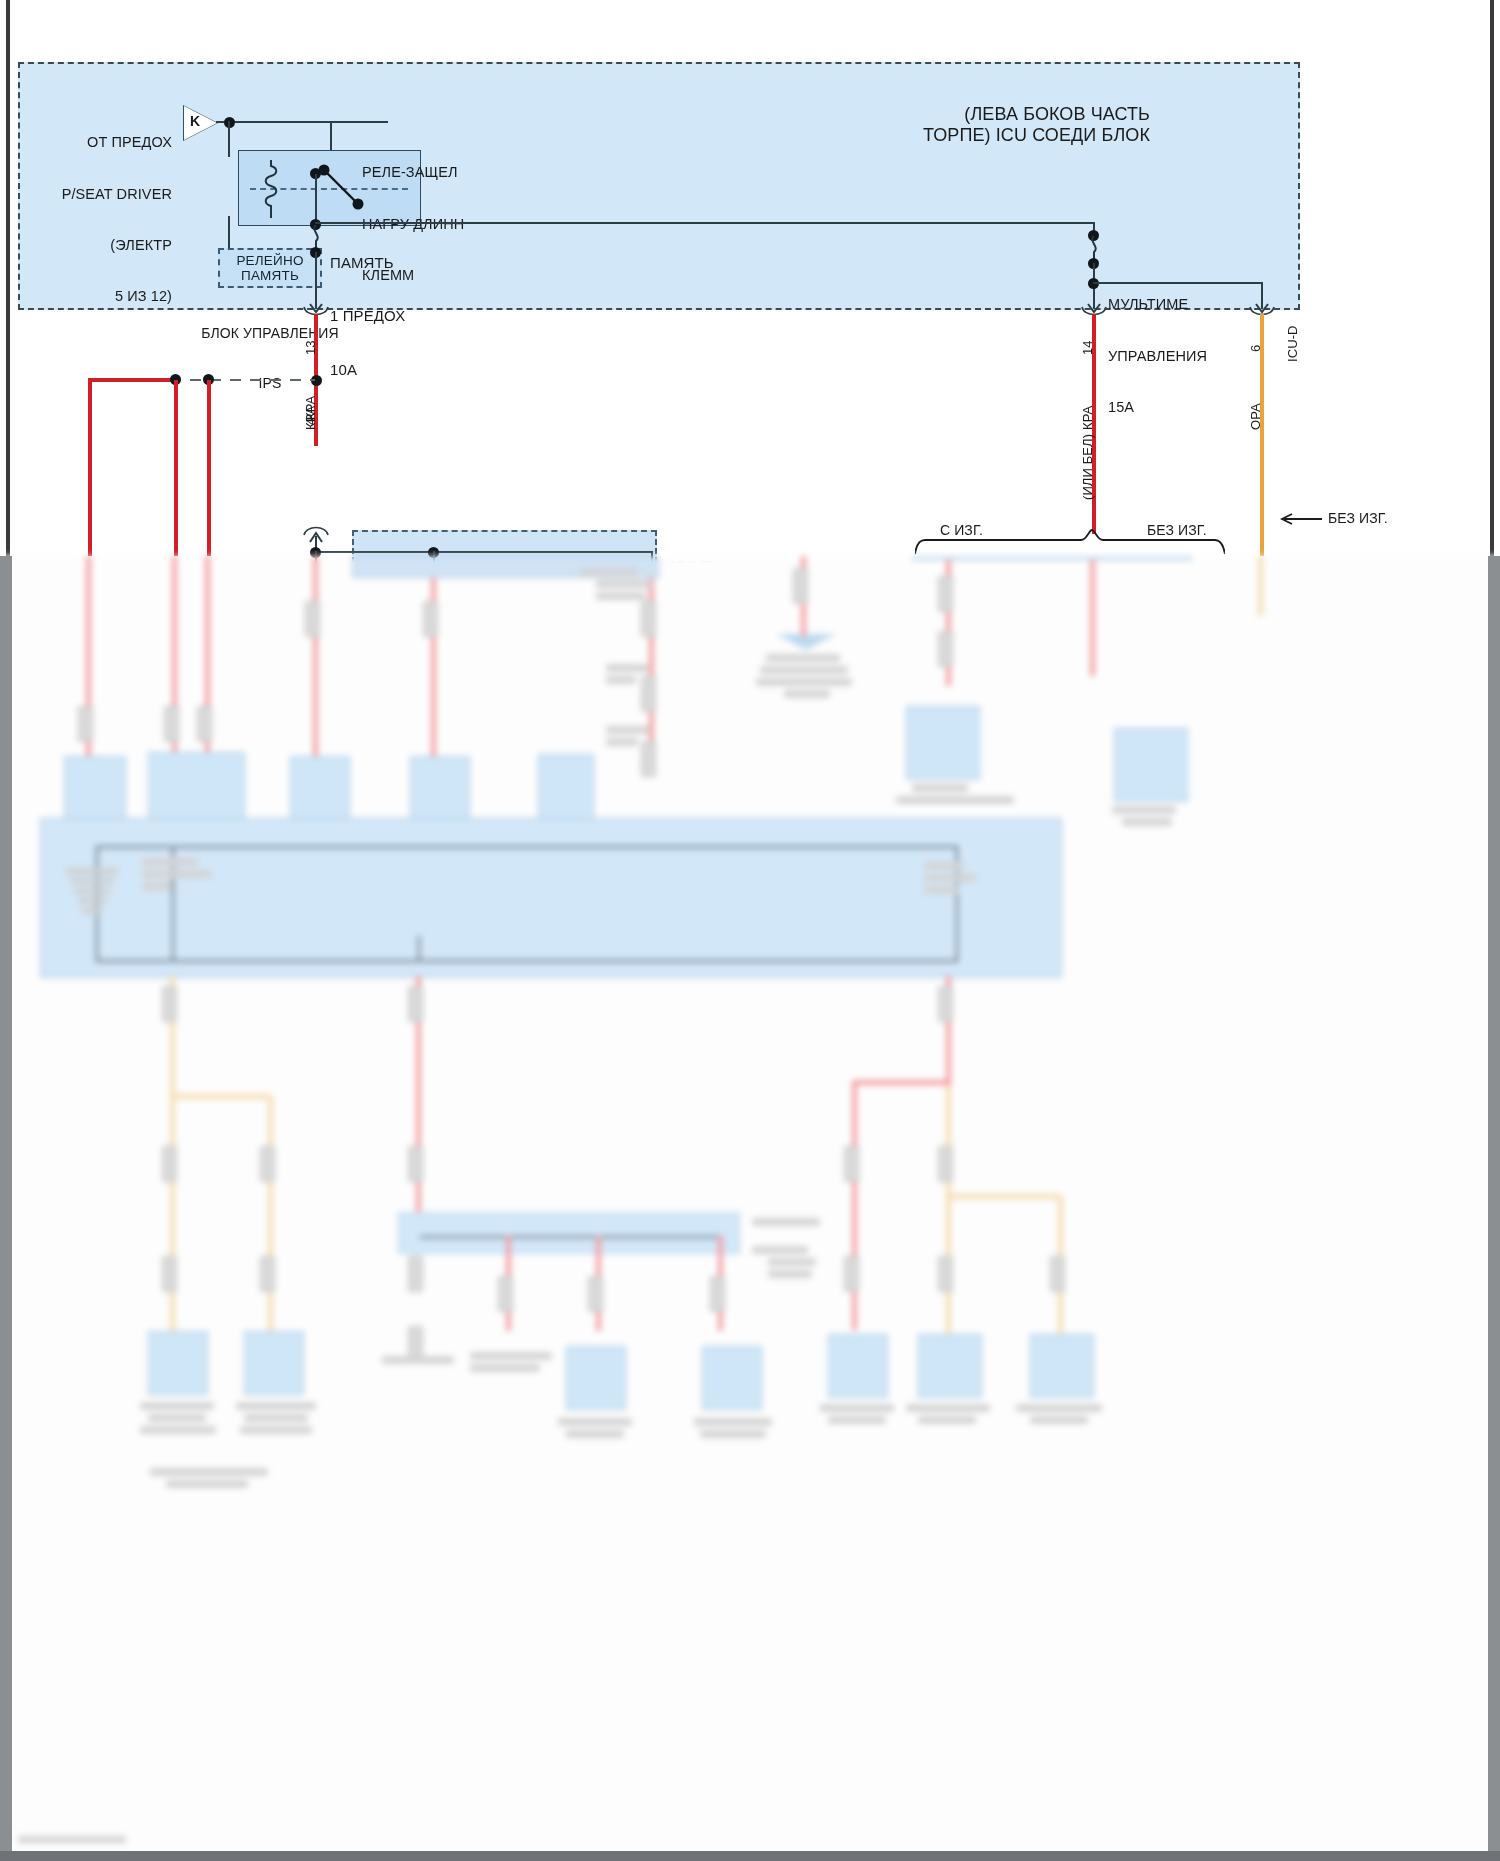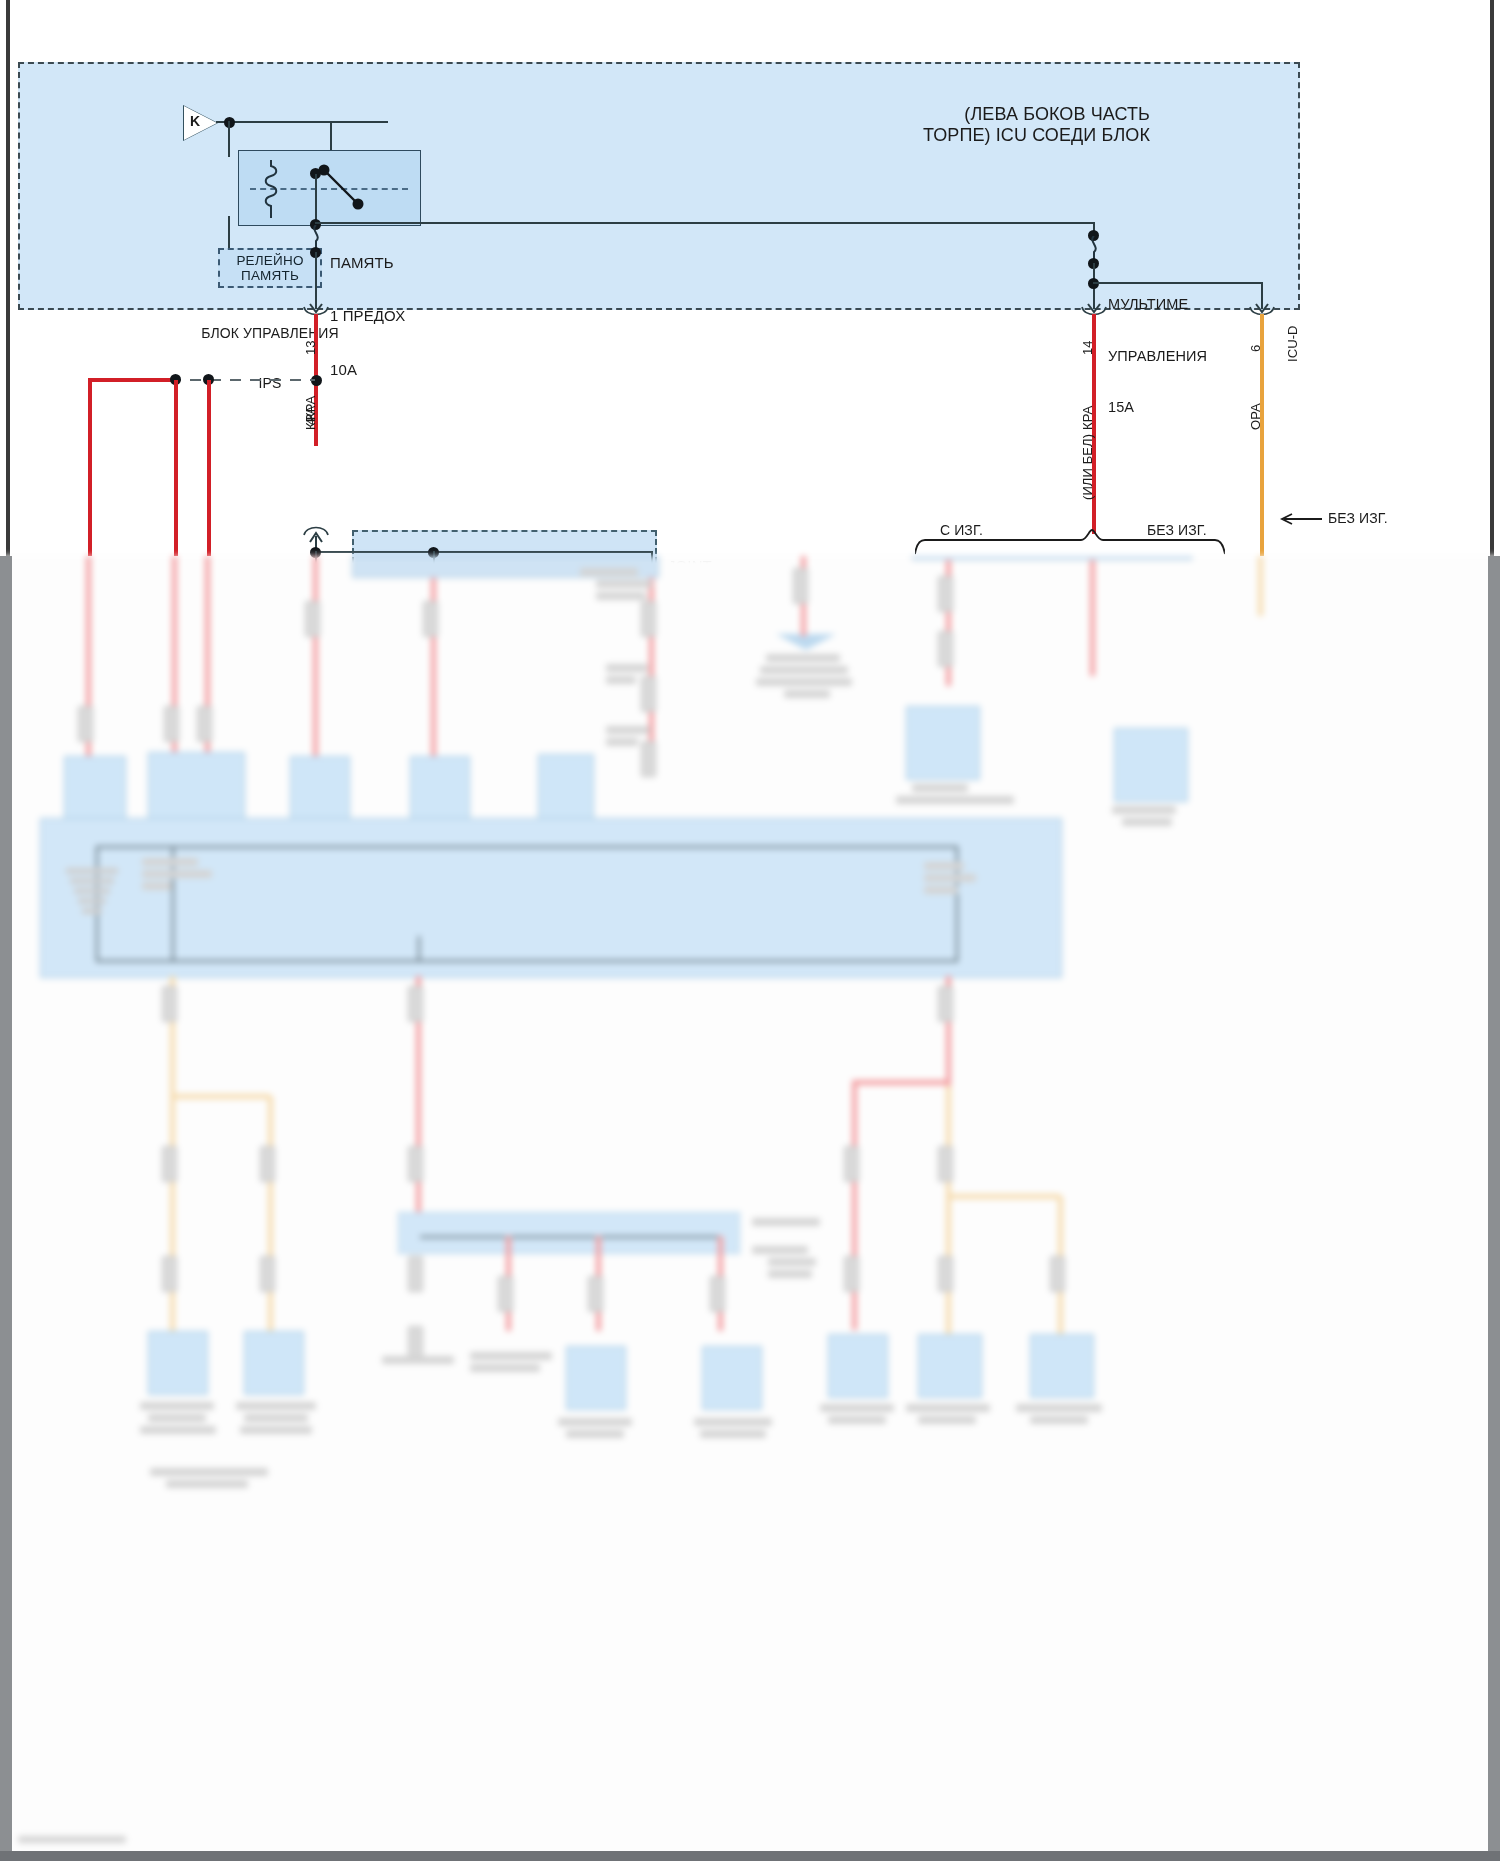--- a/index.html
+++ b/index.html
@@ -95,20 +95,26 @@
   <div class="page-border-r"></div>
 
   <div id="icu-block"></div>
 
   <div class="txt" style="left:1150px;top:40px;font-size:18px;text-align:right;transform:translateX(-100%);">
     
     <div style="white-space:pre;text-align:right;">(ЛЕВА БОКОВ ЧАСТЬ
 ТОРПЕ) ICU СОЕДИ БЛОК</div>
   </div>
 
+  <div class="txt" style="left:172px;top:100px;font-size:14.5px;text-align:right;transform:translateX(-100%);">
+    <div style="text-align:right;">ОТ ПРЕДОХ</div>
+    <div style="text-align:right;">P/SEAT DRIVER</div>
+    <div style="text-align:right;">(ЭЛЕКТР</div>
+    <div style="text-align:right;">5 ИЗ 12)</div>
+  </div>
 
   <div id="k-tri-o"></div>
   <div id="k-tri"></div>
   <div class="txt" style="left:190px;top:113px;font-size:14px;font-weight:600;">K</div>
 
   <div class="wire hline" style="left:216px;top:121px;width:172px;"></div>
   <div class="dot" style="left:224px;top:117px;"></div>
 
   <div class="wire vline" style="left:228px;top:121px;height:36px;"></div>
 
@@ -122,20 +128,25 @@
   </svg>
 
   <div class="wire vline" style="left:228px;top:216px;height:33px;"></div>
 
   <svg class="abs" style="left:318px;top:164px;width:50px;height:46px;" viewBox="0 0 50 46">
     <line x1="6" y1="6" x2="38" y2="38" stroke="#11161a" stroke-width="2.4"></line>
     <circle cx="6" cy="6" r="5.5" fill="#11161a"></circle>
     <circle cx="40" cy="40" r="5.5" fill="#11161a"></circle>
   </svg>
 
+  <div class="txt" style="left:362px;top:130px;font-size:14.5px;">
+    <div>РЕЛЕ-ЗАЩЕЛ</div>
+    <div>НАГРУ ДЛИНН</div>
+    <div>КЛЕММ</div>
+  </div>
 
   <div id="ips-box">
     <span>РЕЛЕЙНО</span>
     <span>ПАМЯТЬ</span>
   </div>
   <div class="txt" style="left:270px;top:292px;font-size:14px;text-align:center;transform:translateX(-50%);">
     <div>БЛОК УПРАВЛЕНИЯ</div>
     <div>IPS</div>
   </div>
 

